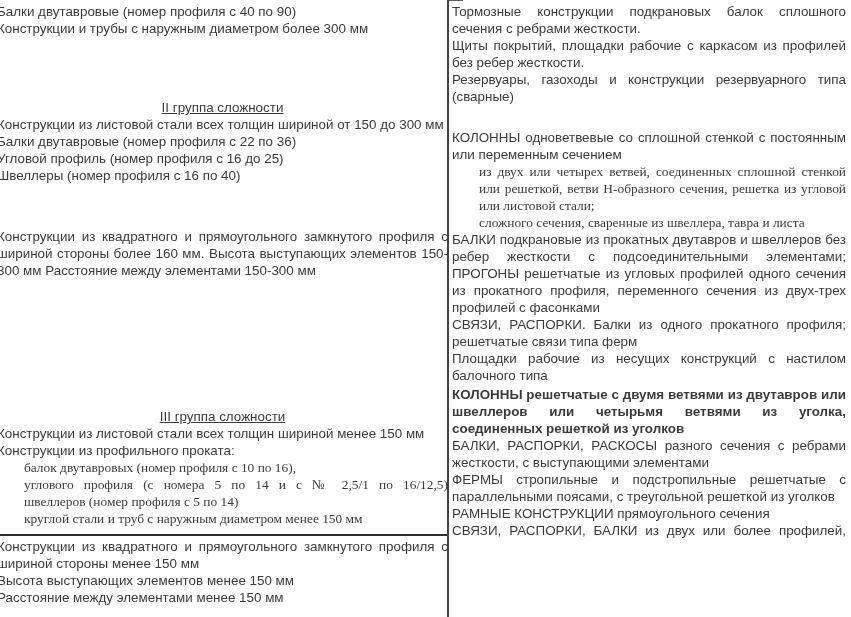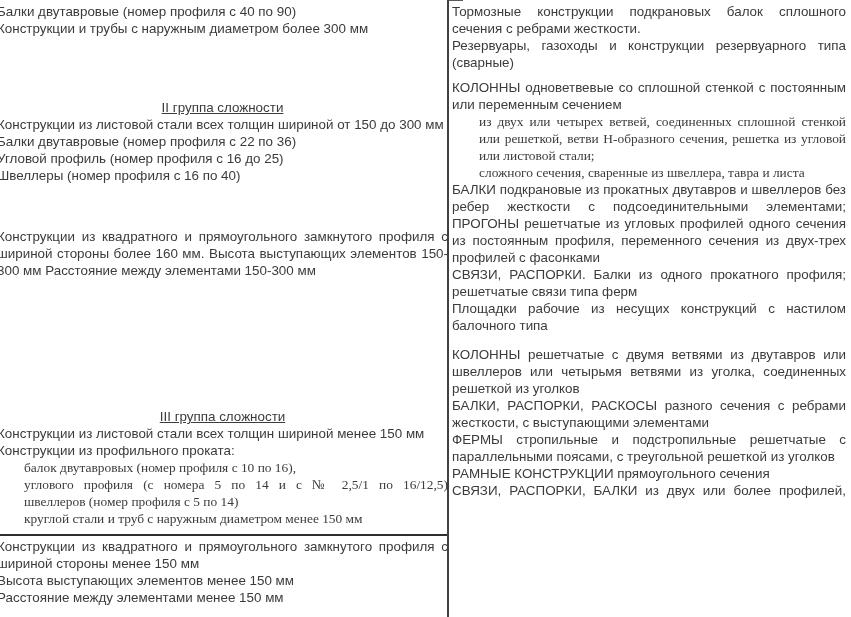--- a/index.html
+++ b/index.html
@@ -70,22 +70,22 @@
   .mt-h3 { margin-top: 129px; }
 
   .hline {
     margin-top: 7px;
     height: 2px;
     background: #2f2f2f;
     width: 100%;
   }
   .mt-bottom { margin-top: 2px; }
 
-  .gap-a { margin-top: 8px; }
-  .gap-b { margin-top: 12px; }
+  .gap-a { margin-top: 24px; }
+  .gap-b { margin-top: 2px; font-weight: bold; }
 </style>
 </head>
 <body>
 
 <div class="page">
 
   <div class="col-left">
 
     <div>
       <div class="line">Балки двутавровые (номер профиля с 40 по 90)</div>
@@ -122,26 +122,27 @@
       <div class="line">Расстояние между элементами менее 150 мм</div>
     </div>
 
   </div>
 
   <div class="divider"></div>
   <div class="top-tick"></div>
 
   <div class="col-right">
     <p class="j">Тормозные конструкции подкрановых балок сплошного сечения с ребрами жесткости.</p>
+    <p class="j">Щиты покрытий, площадки рабочие с каркасом из профилей без ребер жесткости.</p>
     <p class="j">Резервуары, газоходы и конструкции резервуарного типа (сварные)</p>
     <p class="j gap-a">КОЛОННЫ одноветвевые со сплошной стенкой с постоянным или переменным сечением</p>
     <p class="j ind">из двух или четырех ветвей, соединенных сплошной стенкой или решеткой, ветви Н-образного сечения, решетка из угловой или листовой стали;</p>
     <p class="ind">сложного сечения, сваренные из швеллера, тавра и листа</p>
     <p class="sl">БАЛКИ подкрановые из прокатных двутавров и швеллеров без ребер жесткости с подсоединительными элементами;</p>
-    <p class="j">ПРОГОНЫ решетчатые из угловых профилей одного сечения из постоянным профиля, переменного сечения из двух-трех профилей с фасонками</p>
+    <p class="j">ПРОГОНЫ решетчатые из угловых профилей одного сечения из прокатного профиля, переменного сечения из двух-трех профилей с фасонками</p>
     <p class="j">СВЯЗИ, РАСПОРКИ. Балки из одного прокатного профиля; решетчатые связи типа ферм</p>
     <p class="j">Площадки рабочие из несущих конструкций с настилом балочного типа</p>
     <p class="j gap-b">КОЛОННЫ решетчатые с двумя ветвями из двутавров или швеллеров или четырьмя ветвями из уголка, соединенных решеткой из уголков</p>
     <p class="j">БАЛКИ, РАСПОРКИ, РАСКОСЫ разного сечения с ребрами жесткости, с выступающими элементами</p>
     <p class="j">ФЕРМЫ стропильные и подстропильные решетчатые с параллельными поясами, с треугольной решеткой из уголков</p>
     <p>РАМНЫЕ КОНСТРУКЦИИ прямоугольного сечения</p>
     <p class="sl">СВЯЗИ, РАСПОРКИ, БАЛКИ из двух или более профилей,</p>
   </div>
 
 </div>

